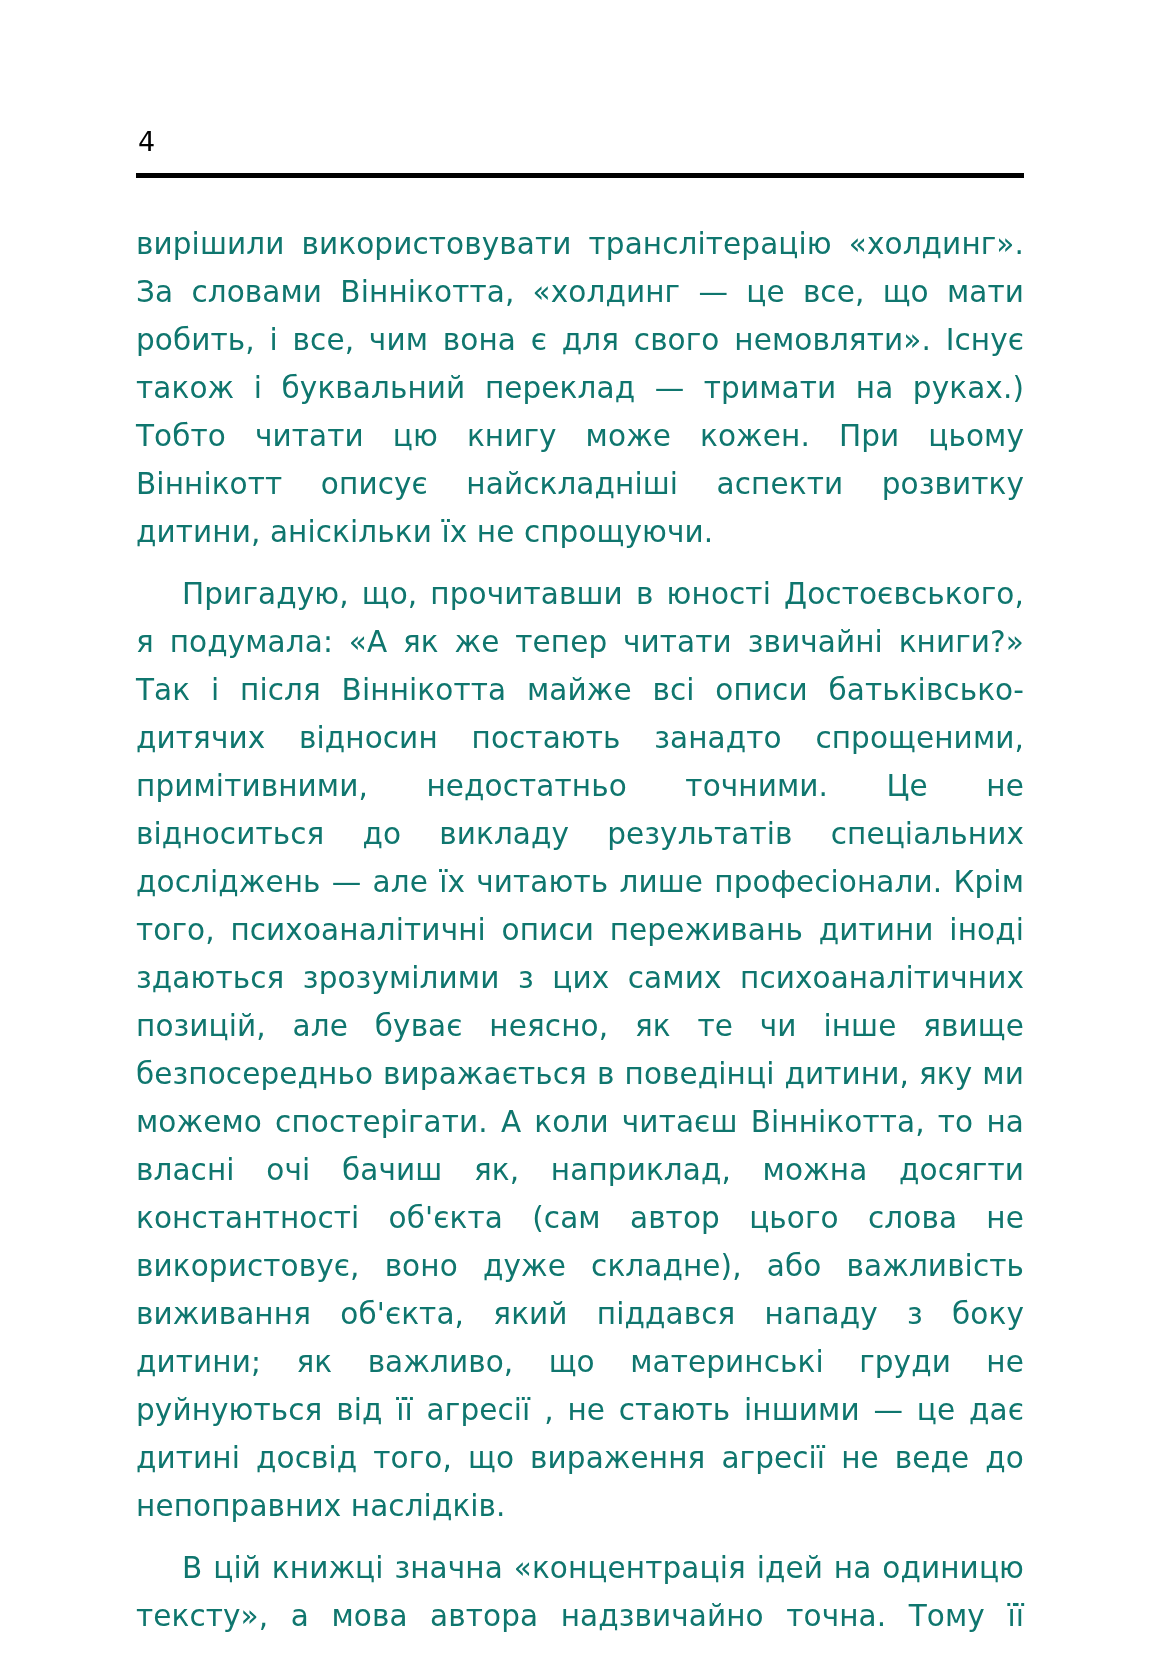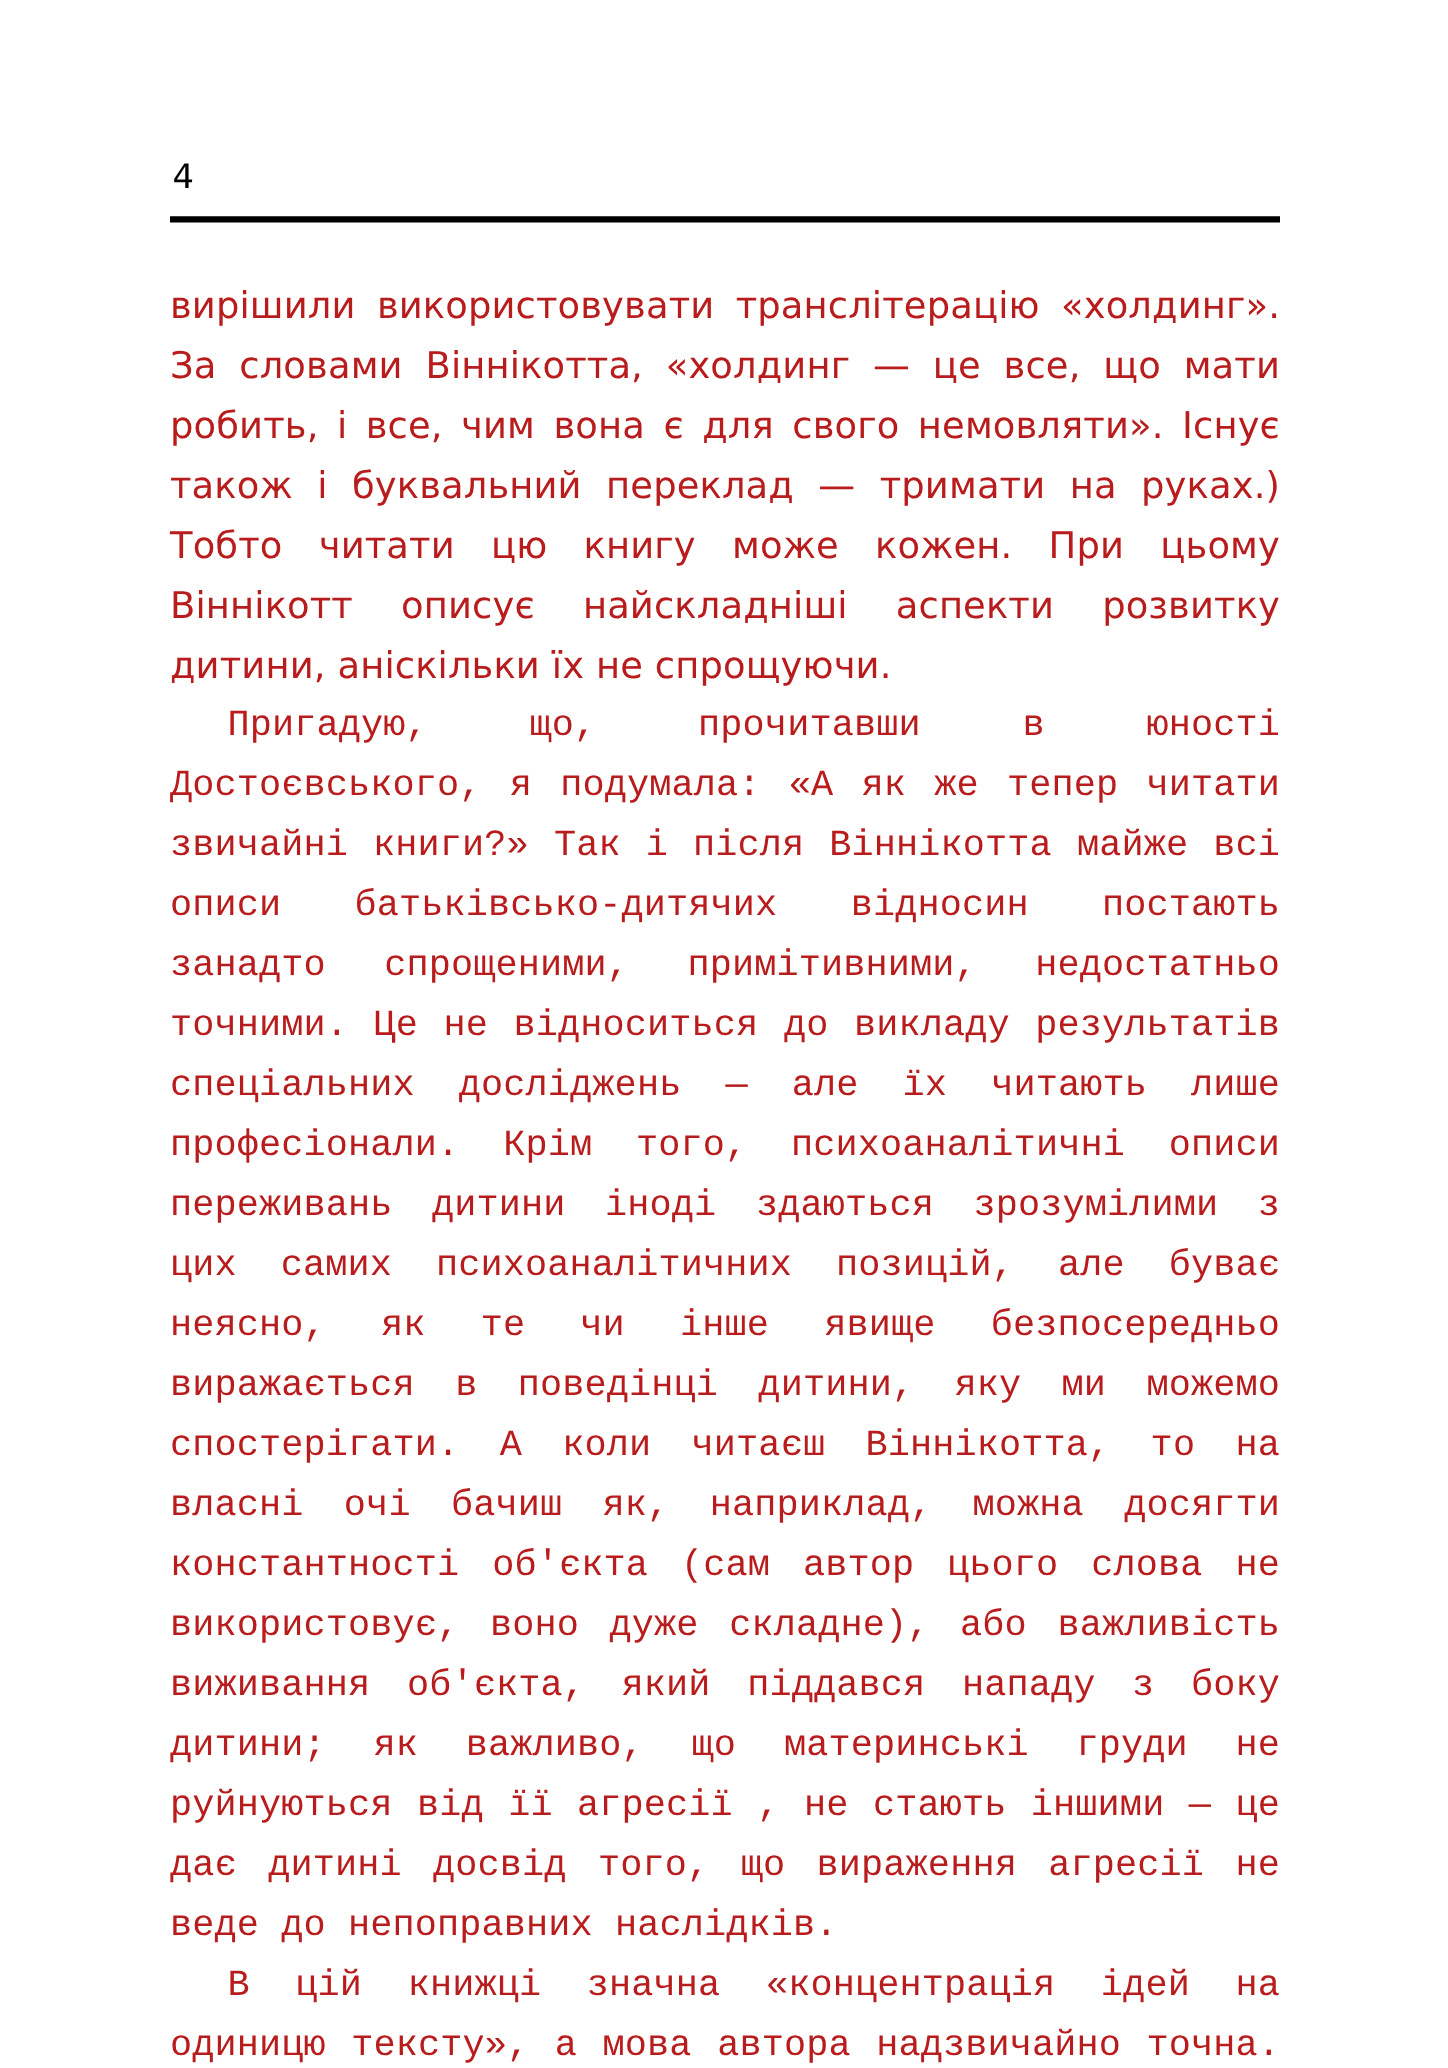--- a/index.html
+++ b/index.html
@@ -36,29 +36,28 @@
     background: #000000;
     margin: 0 0 42px 0;
   }
   .body-text p {
     margin: 0;
     font-size: 29.5px;
     line-height: 48px;
     text-align: justify;
     text-justify: inter-word;
     letter-spacing: 0.1px;
-    color: #b91c1c;
+    color: #0f766e;
     font-family: "DejaVu Sans", sans-serif;
   }
   .body-text p.indent {
     text-indent: 46px;
   }
   .body-text p + p {
-    margin-top: 0;
-    font-family: Liberation Mono, monospace;
+    margin-top: 14px;
   }
 </style>
 </head>
 <body>
 
 <div class="page">
   <div class="content">
     <div class="page-number">4</div>
     <div class="header-rule"></div>
     <div class="body-text">

